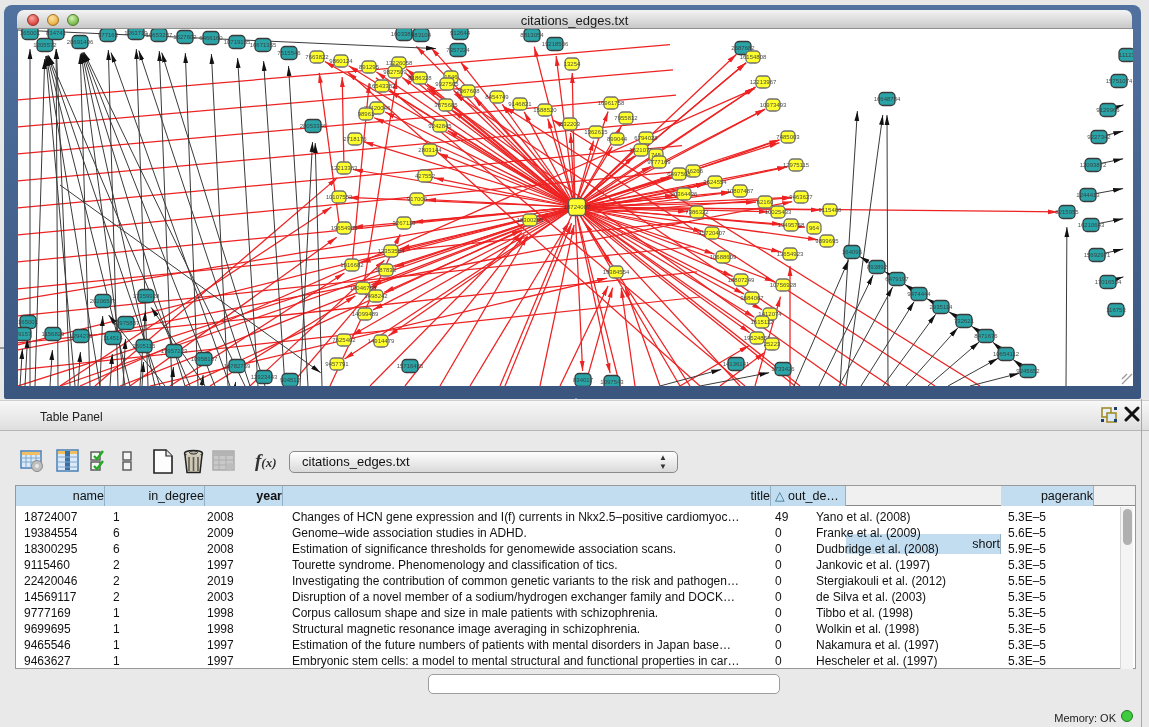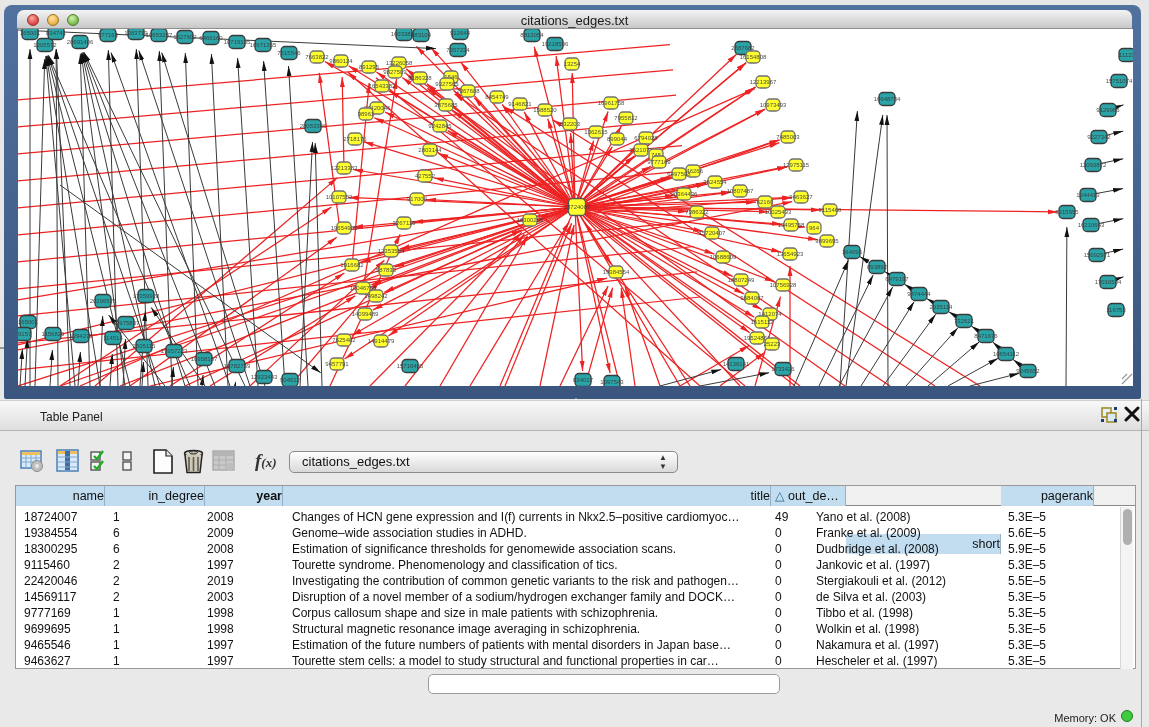--- a/index.html
+++ b/index.html
@@ -709,21 +709,21 @@
           <span class="c2">1997</span>
           <span class="c3">Estimation of the future numbers of patients with mental disorders in Japan base…</span>
           <span class="c4">0</span>
           <span class="c5">Nakamura et al. (1997)</span>
           <span class="c6">5.3E–5</span>
         </div>
 <div class="tr">
           <span class="c0">9463627</span>
           <span class="c1">1</span>
           <span class="c2">1997</span>
-          <span class="c3">Tourette stem cells: a model to study structural and functional properties in car…</span>
+          <span class="c3">Embryonic stem cells: a model to mental structural and functional properties in car…</span>
           <span class="c4">0</span>
           <span class="c5">Hescheler et al. (1997)</span>
           <span class="c6">5.3E–5</span>
         </div>
     </div>
     <div id="sb">
         <div class="th2"></div>
       </div>
   </div>
   <div id="tabs">

